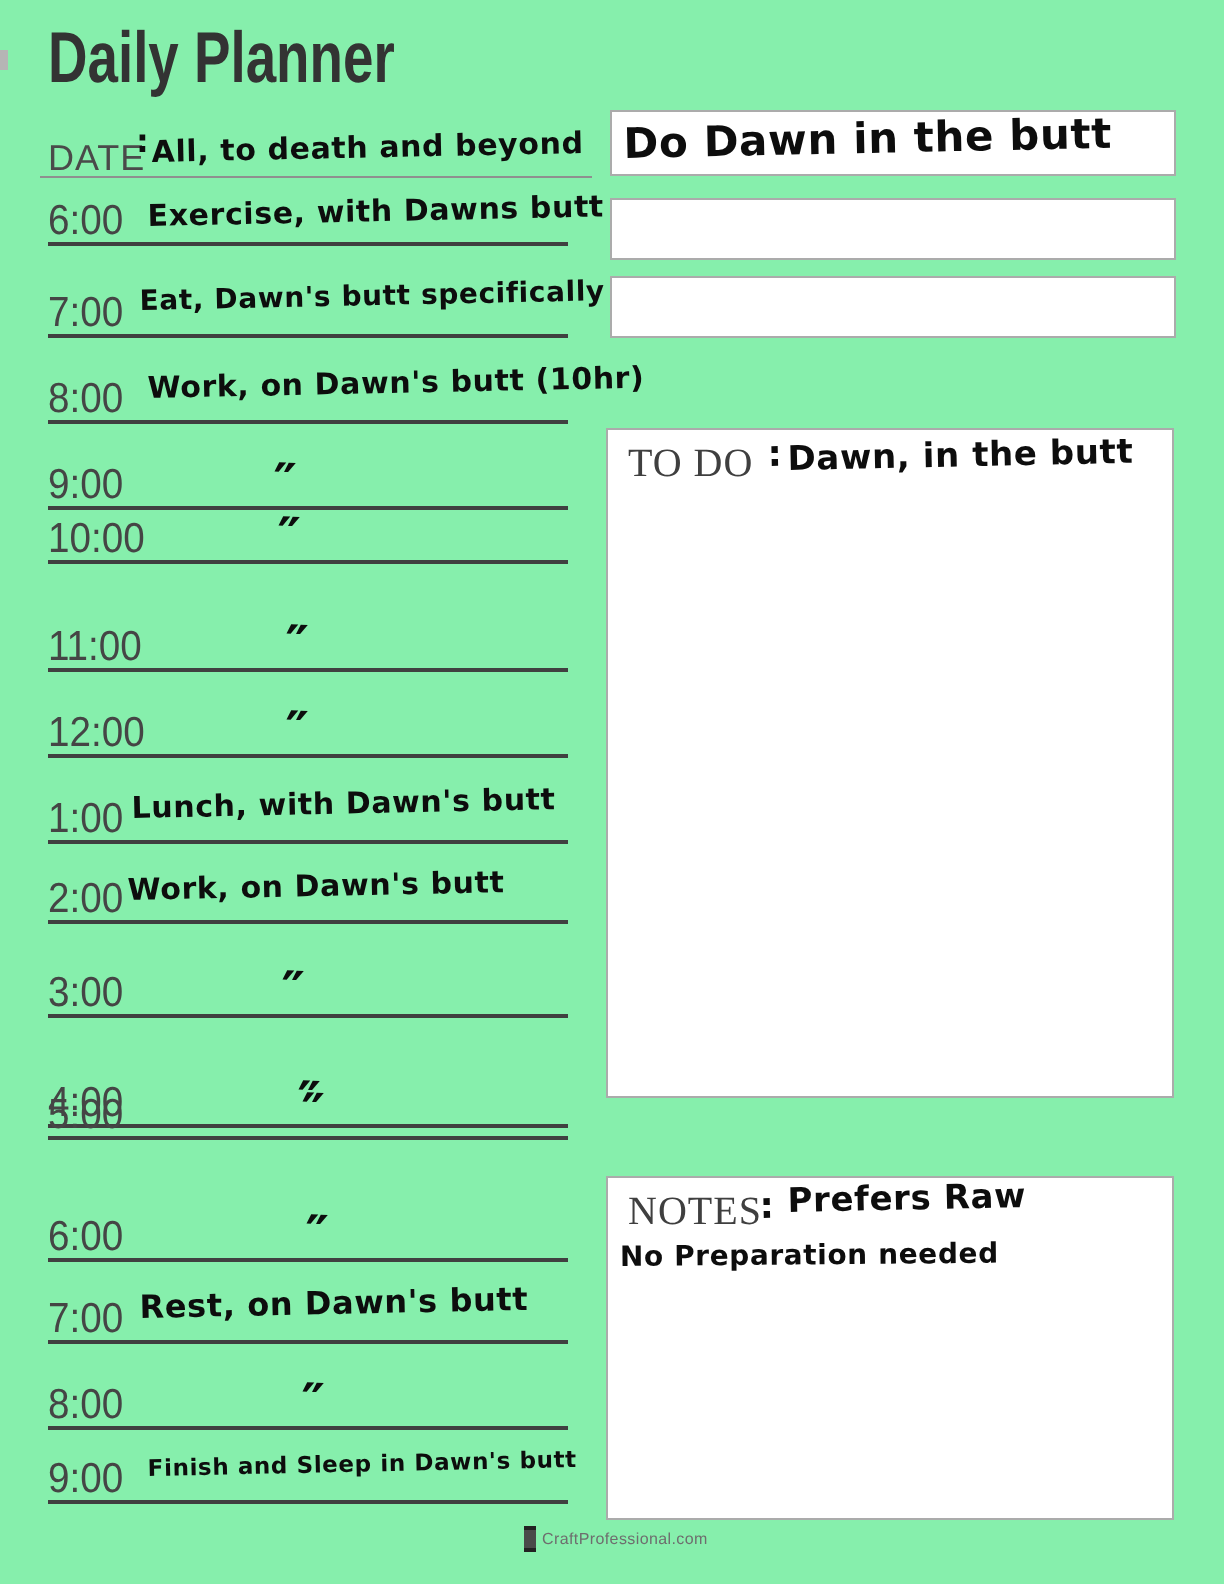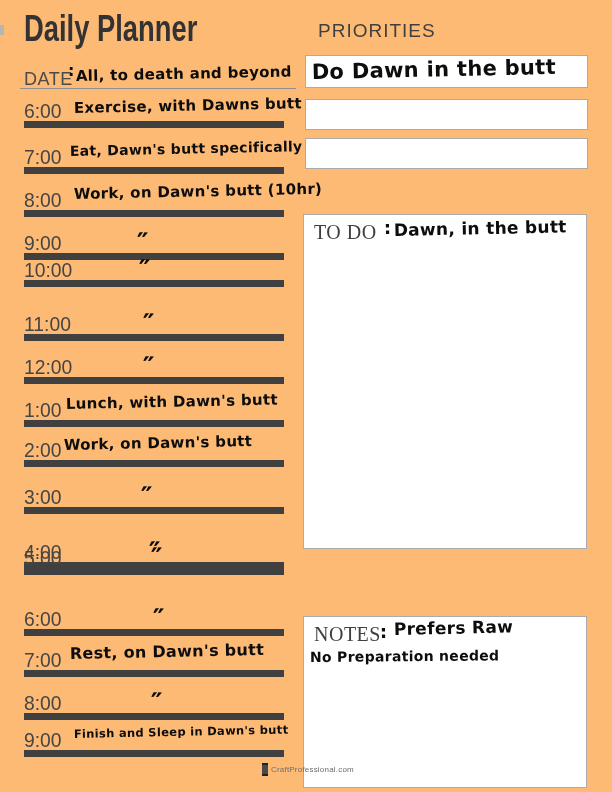--- a/index.html
+++ b/index.html
@@ -1,17 +1,17 @@
 <!DOCTYPE html>
 <html><head>
 <meta charset="utf-8">
 <style>
   html,body{margin:0;padding:0;background:#ffffff;}
   .page{
-    position:relative;width:612px;height:792px;background:#fdba74;
+    position:relative;width:612px;height:792px;background:#86efac;
     font-family:"Liberation Sans", sans-serif;overflow:hidden;
   }
   
   .print{color:#3f3f3f;}
   .title{
     position:absolute;left:24px;top:8px;
     font-size:36px;font-weight:700;color:#333333;
     transform:scaleX(0.76);transform-origin:left top;
     letter-spacing:0px;white-space:nowrap;
   }
@@ -26,21 +26,21 @@
   
   .date-row{
     position:absolute;left:20px;top:54px;width:276px;height:34px;
     border-bottom:1.5px solid #8f8f8f;
   }
   .date-row .label{position:absolute;left:4px;bottom:-2px;font-size:18px;}
   .date-row .hw{position:absolute;left:56px;bottom:3px;font-size:15px;}
   .date-row .colon{position:absolute;left:48px;bottom:8px;font-size:16px;transform:none;}
   .row{
     position:absolute;left:24px;width:260px;height:40px;
-    border-bottom:7px solid #404040;
+    border-bottom:2px solid #404040;
     text-align:center;
   }
   .time{
     position:absolute;left:0;bottom:-2px;font-size:21px;color:#454545;
     transform:scaleX(0.92);transform-origin:left bottom;letter-spacing:0px;
   }
   .entry{position:absolute;bottom:4px;font-size:15px;}
   .entry.sz14{font-size:14px;}
   .entry.small{font-size:11.5px;}
   .entry.ditto{font-size:26px;bottom:-4px;transform:rotate(2deg);letter-spacing:2px;}
@@ -146,39 +146,38 @@
   </div>
   <div class="row" style="top:673px">
     <span class="time print">8:00</span>
     <span class="hw entry ditto" style="left:126px">″</span>
   </div>
   <div class="row" style="top:710px">
     <span class="time print">9:00</span>
     <span class="hw entry small" style="left:50px;bottom:9px">Finish and Sleep in Dawn's butt</span>
   </div>
 
-  <div class="pri-label print">PRIORITIES</div>
 
   <div class="pbox" style="top:55px;height:31px">
     <span class="hw">Do Dawn in the butt</span>
   </div>
   <div class="pbox" style="top:99px;height:29px">
     <span class="hw"></span>
   </div>
   <div class="pbox" style="top:138px;height:29px">
     <span class="hw"></span>
   </div>
 
   <div class="bigbox" style="top:214px;height:333px">
     <span class="head print">TO DO</span>
     <span class="hw todo-colon">:</span>
     <span class="hw todo-text">Dawn, in the butt</span>
   </div>
 
-  <div class="bigbox" style="top:616px;height:170px">
+  <div class="bigbox" style="top:588px;height:170px">
     <span class="head print">NOTES</span>
     <span class="hw notes-colon">:</span>
     <span class="hw notes-line1">Prefers Raw</span>
     <span class="hw notes-line2">No Preparation needed</span>
   </div>
 
   <div class="footer">
     <span class="spool"></span>
     <span class="brand">CraftProfessional.com</span>
   </div>

